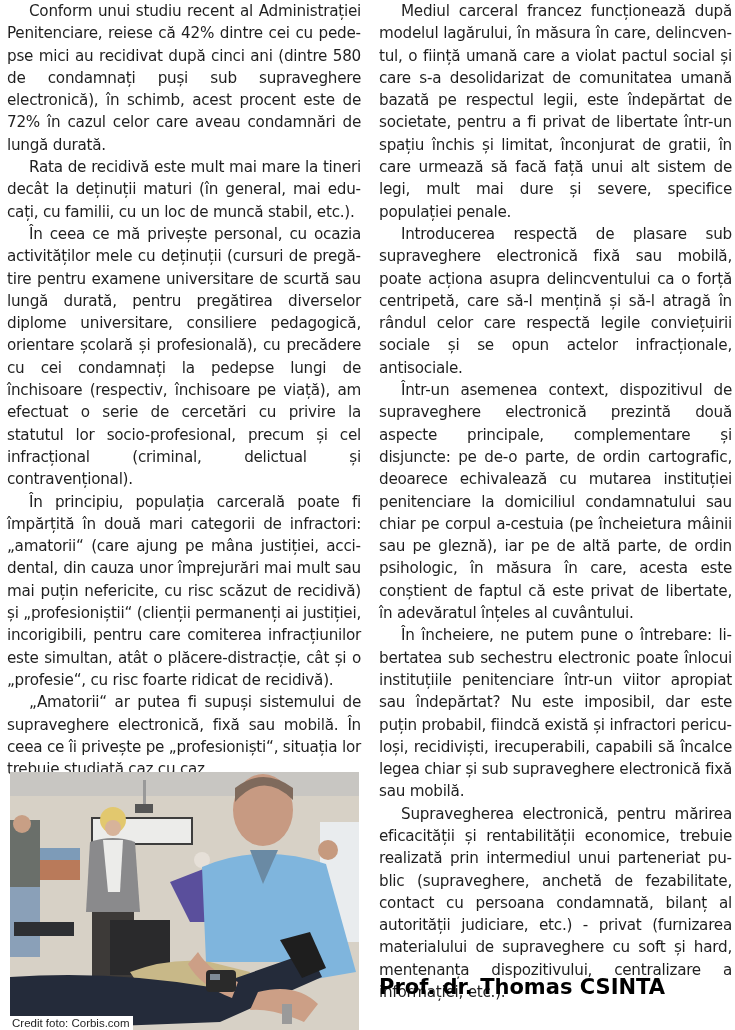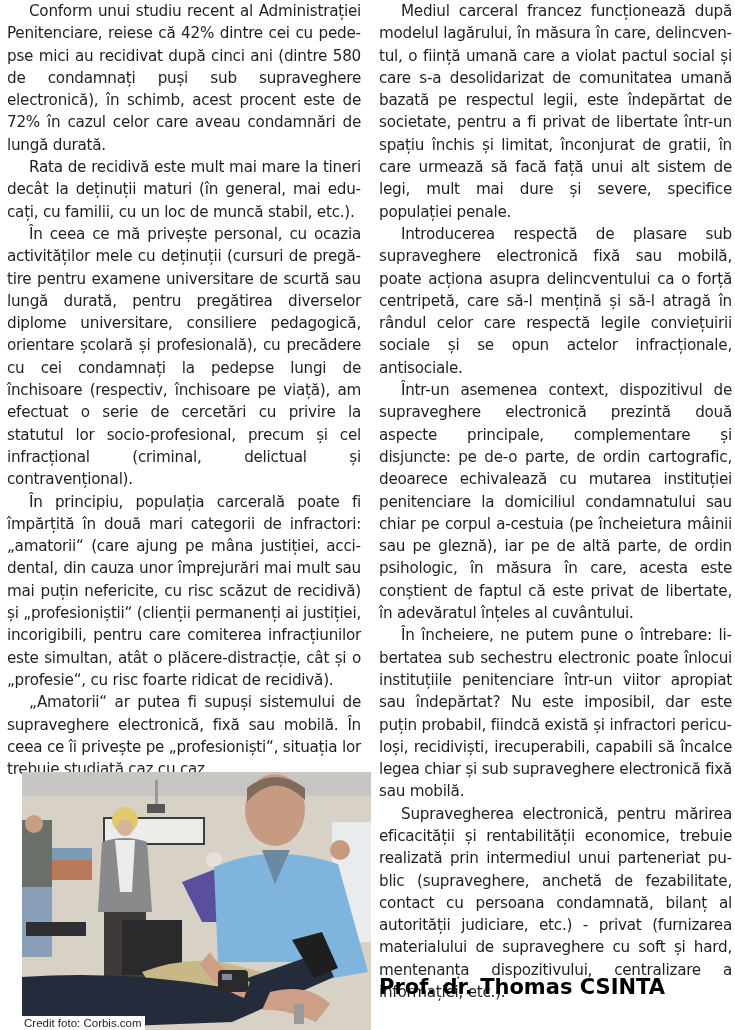--- a/index.html
+++ b/index.html
@@ -11,21 +11,21 @@
     position: absolute; top: 0;
     font-size: 15.2px; line-height: 22.3px;
     text-align: justify; letter-spacing: -0.25px;
     hyphens: manual;
   }
   .col-left { left: 7px; width: 354px; }
   .col-right { left: 379px; width: 353px; }
   .col p { margin: 0; text-indent: 0; }
   .col p.indent { text-indent: 22px; }
   .photo {
-    position: absolute; left: 22px; top: 772px; width: 349px; height: 258px;
+    position: absolute; left: 10px; top: 772px; width: 349px; height: 258px;
     overflow: hidden; background: #c9c3b8;
   }
   .photo svg { display: block; }
   .photo-credit {
     position: absolute; left: 0; bottom: 0; background: #ffffff;
     color: #1f1f1f; font-size: 11.5px; line-height: 13px; padding: 1px 3px 0 2px;
     font-family: "Liberation Sans", sans-serif;
   }
   .signature {
     position: absolute; left: 379px; width: 353px; top: 976px;

